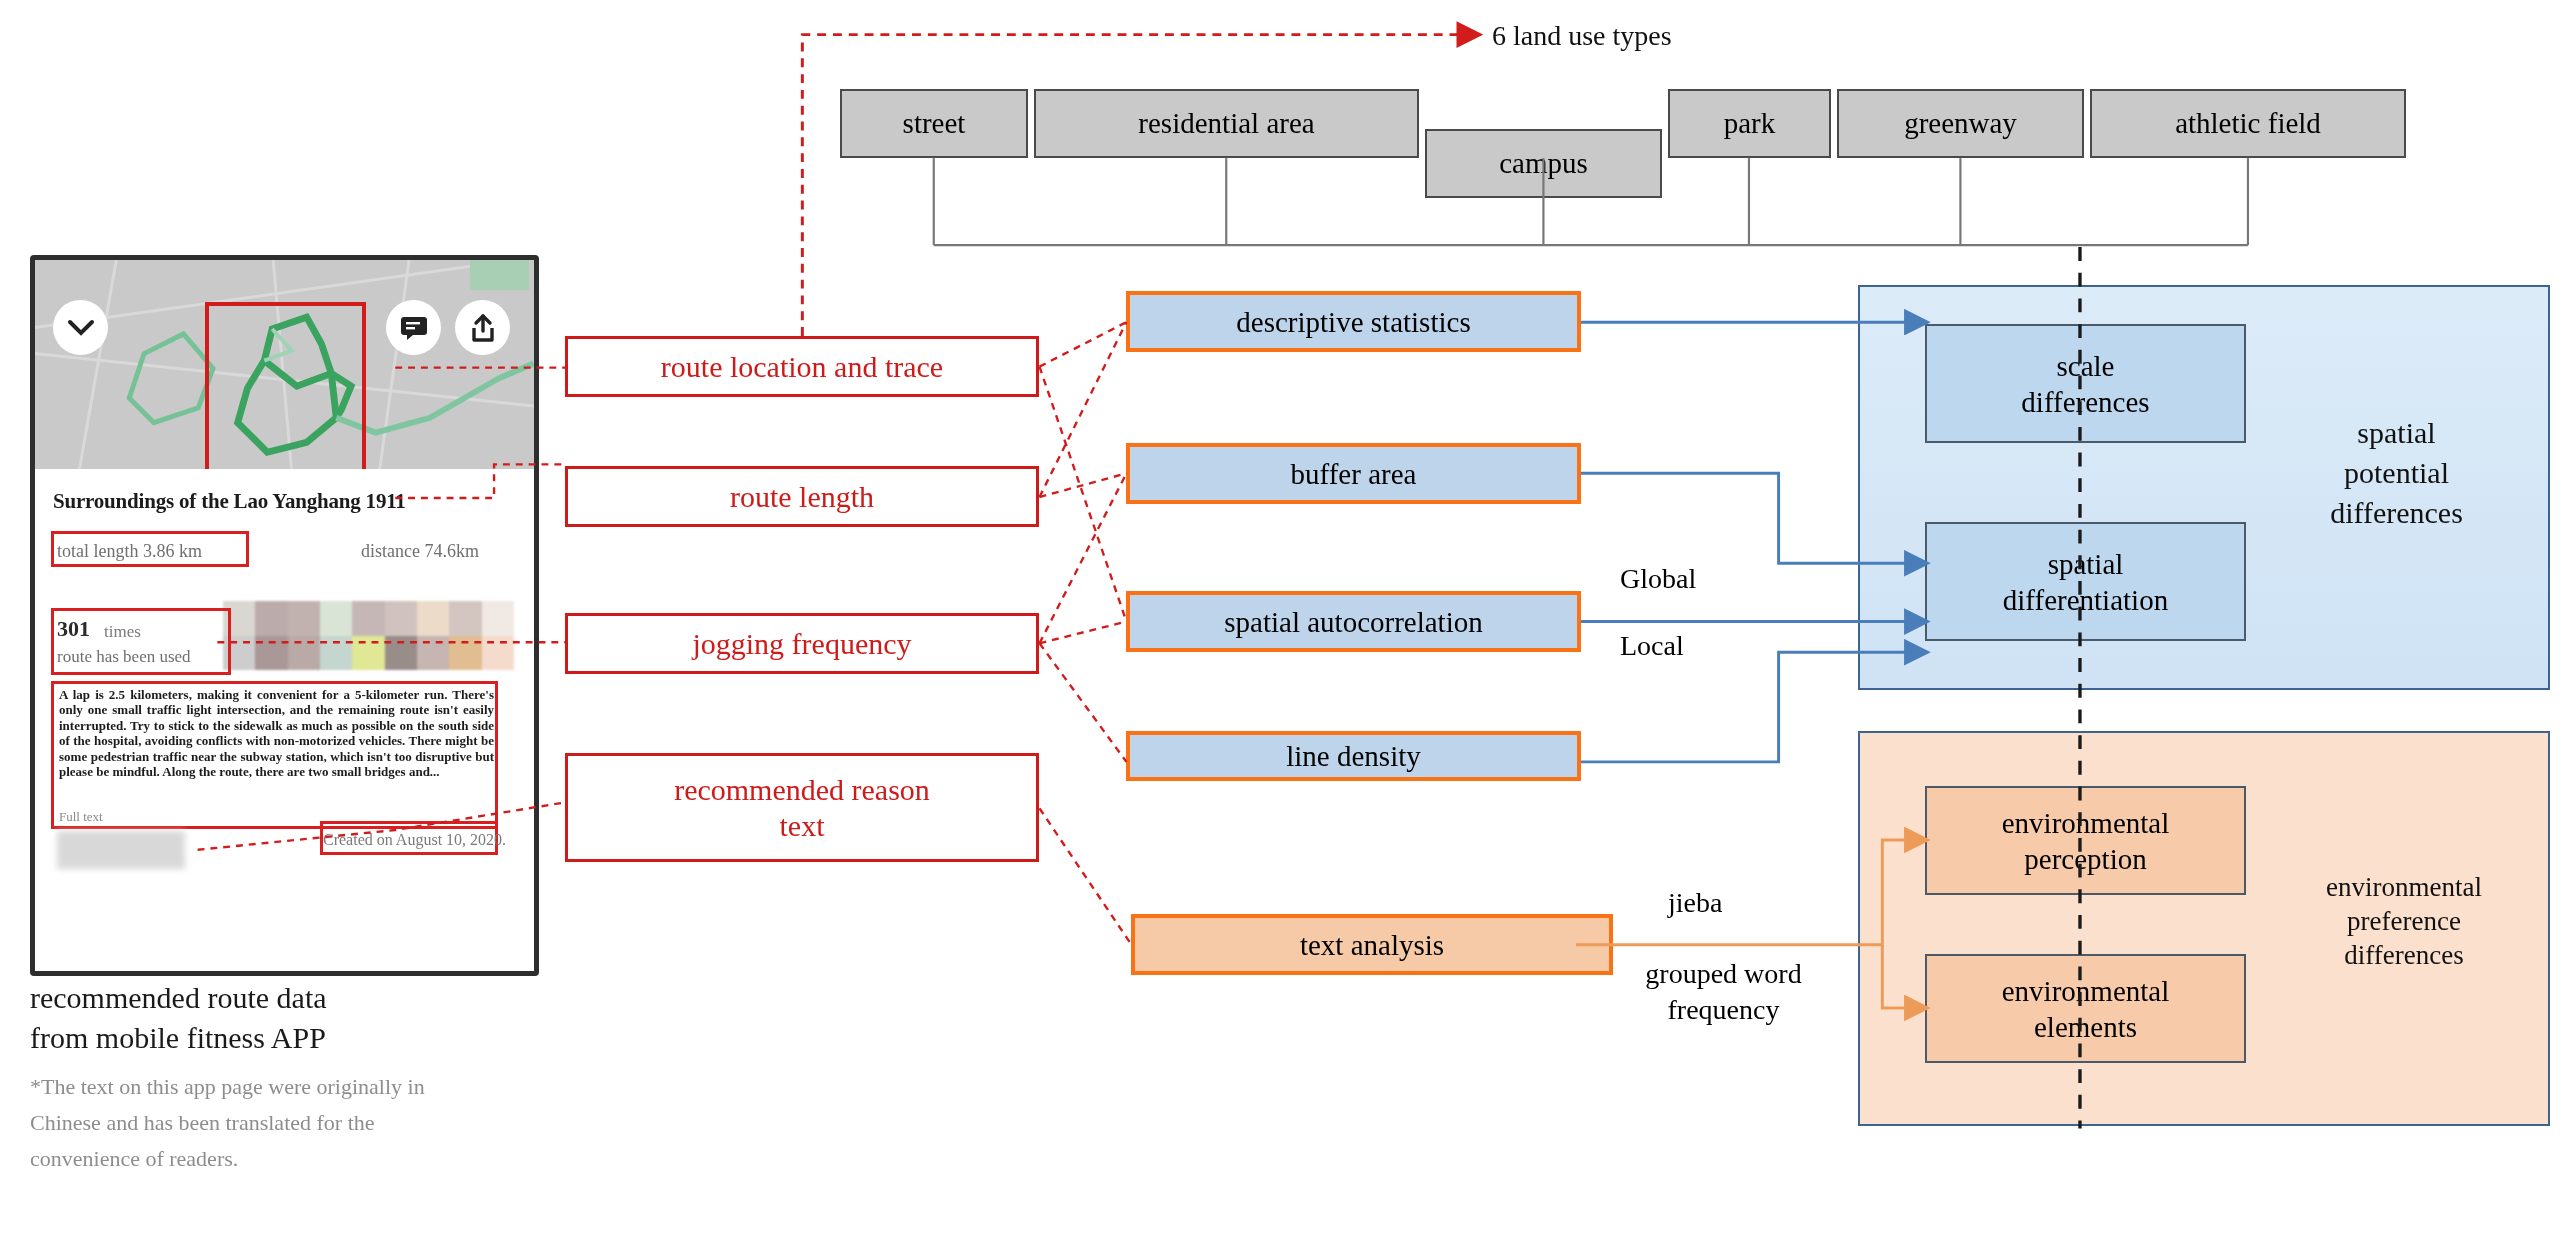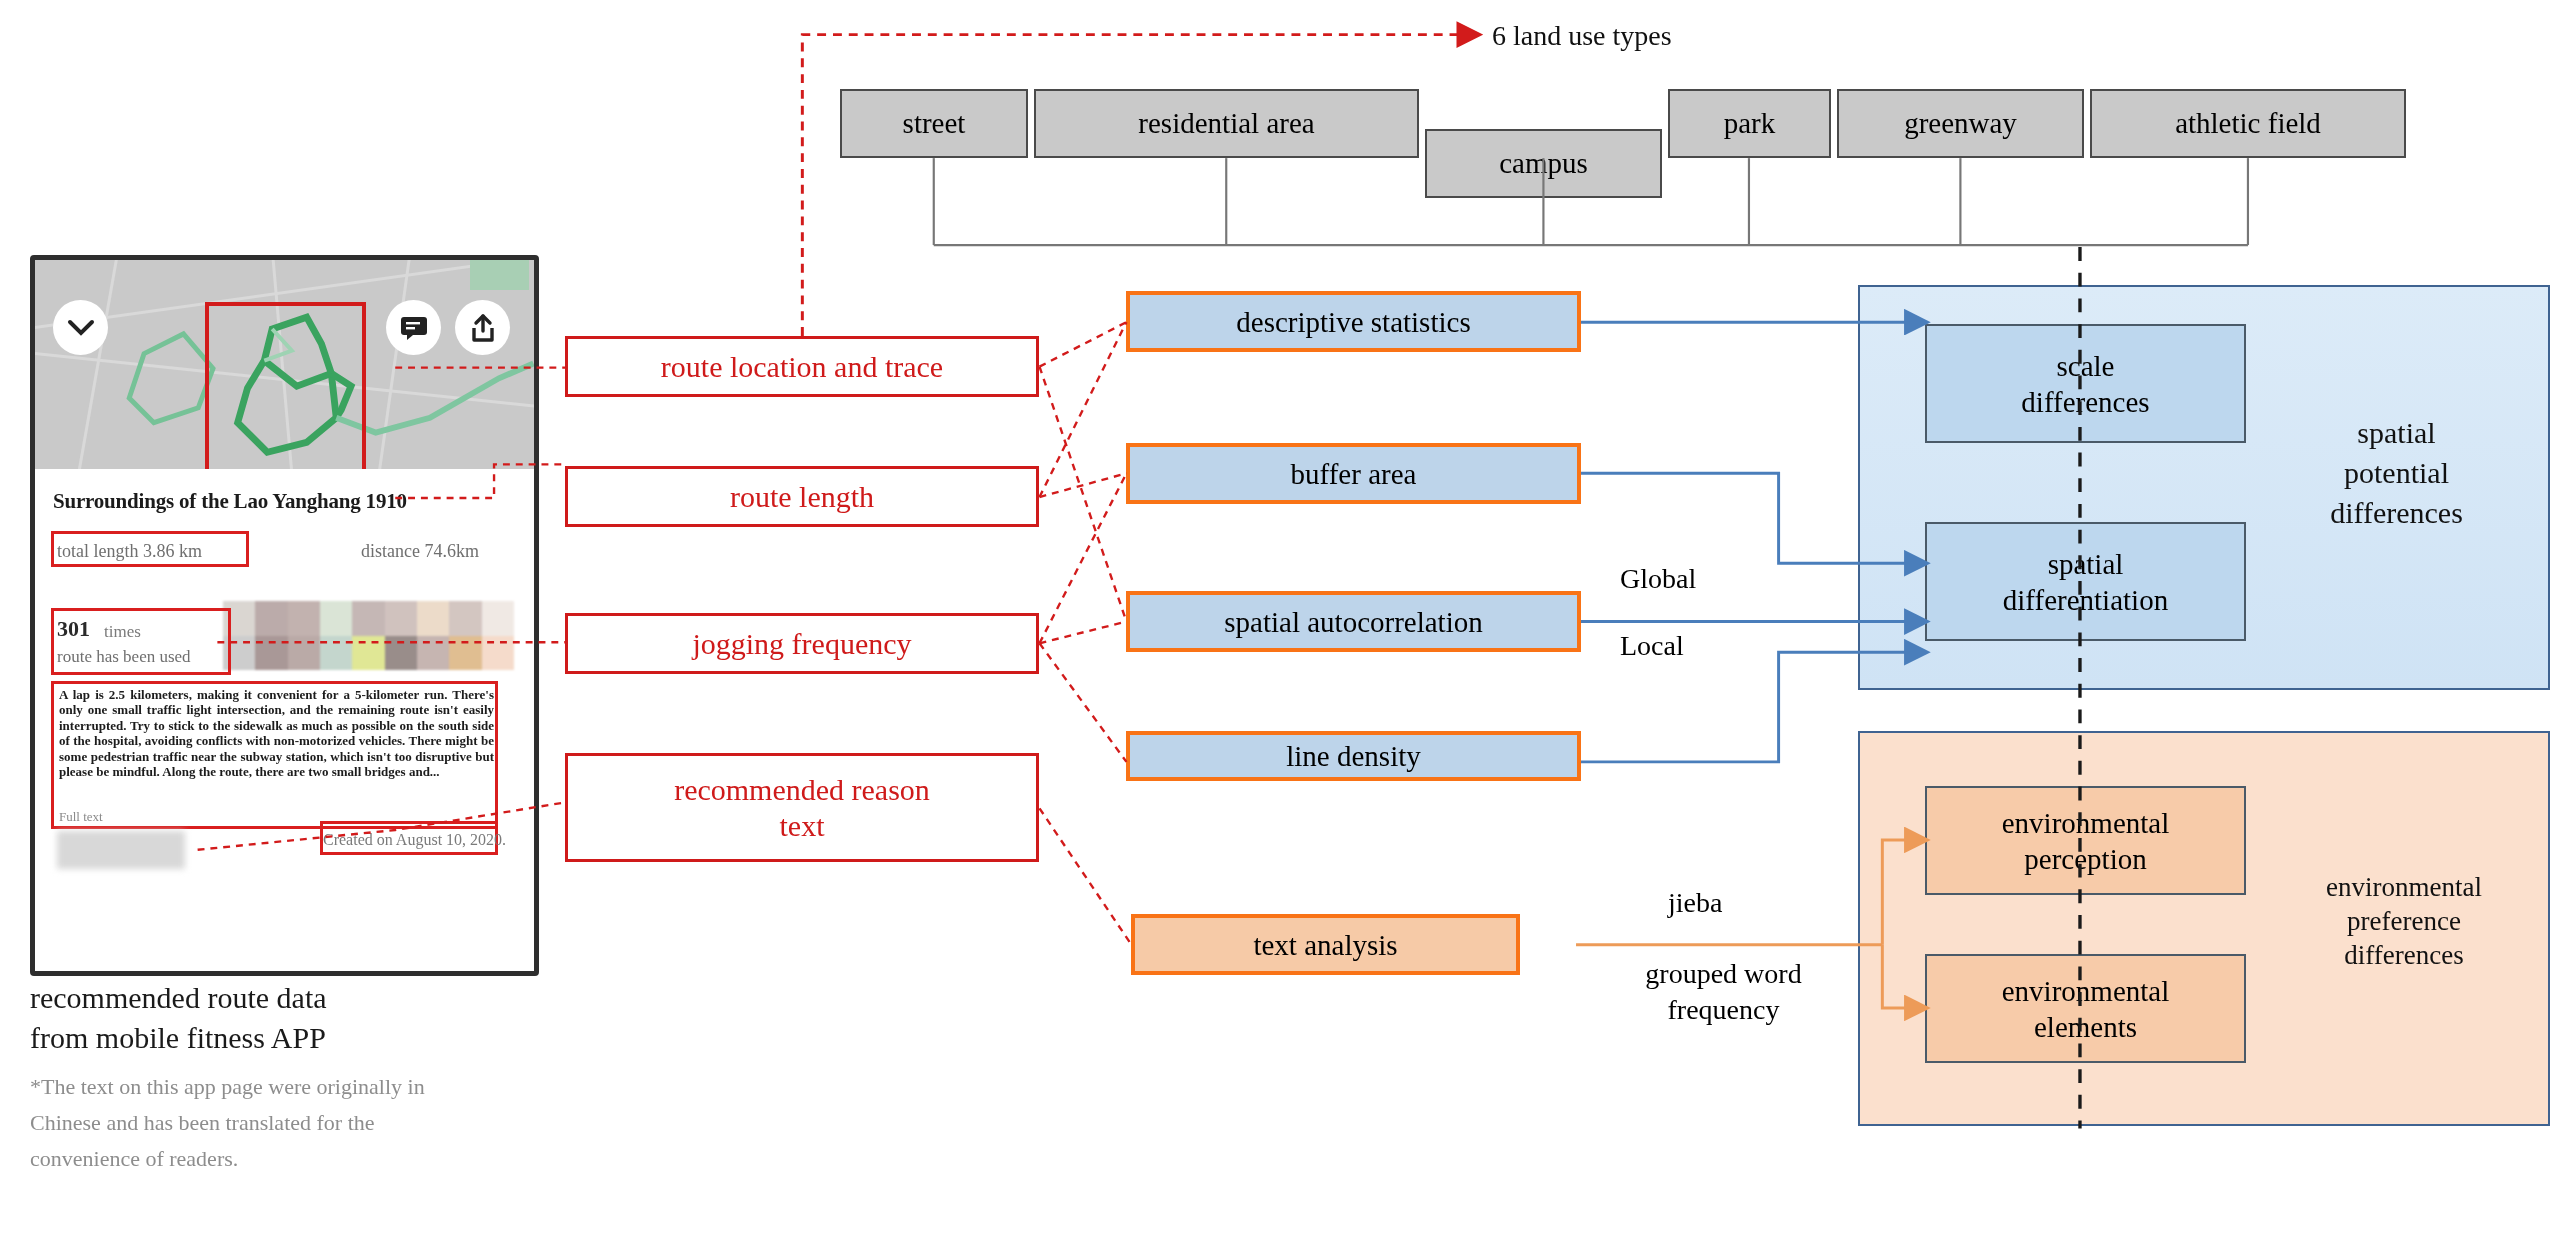--- a/index.html
+++ b/index.html
@@ -105,21 +105,21 @@
     </div>
     <div class="circbtn" style="left:420px;top:40px;">
       <svg width="28" height="30" viewBox="0 0 28 30">
         <path d="M14 3 L14 18" stroke="#222" stroke-width="3.4" stroke-linecap="round"></path>
         <path d="M7 10 L14 3 L21 10" stroke="#222" stroke-width="3.4" fill="none" stroke-linecap="round" stroke-linejoin="round"></path>
         <path d="M5 15 L5 27 L23 27 L23 15" stroke="#222" stroke-width="3.4" fill="none" stroke-linejoin="round"></path>
       </svg>
     </div>
   </div>
 
-  <div class="phtxt" id="title">Surroundings of the Lao Yanghang 1910</div>
+  <div class="phtxt" id="title">Surroundings of the Lao Yanghang 1911</div>
 
   <div class="redbox" style="left:16px;top:271px;width:198px;height:36px;"></div>
   <div class="phtxt" id="tlen">total length 3.86 km</div>
   <div class="phtxt" id="dist">distance 74.6km</div>
 
   <div id="swatch">
     <div class="swrow">
       <span style="background:#d6d2cd"></span>
         <span style="background:#b4a3a1"></span>
       <span style="background:#bcaaa7"></span>
@@ -203,21 +203,21 @@
 </div>
 <div class="mbox blue" style="left:1126px;top:443px;width:455px;height:61px;">
   <span>buffer area</span>
 </div>
 <div class="mbox blue" style="left:1126px;top:591px;width:455px;height:61px;">
   <span>spatial autocorrelation</span>
 </div>
 <div class="mbox blue" style="left:1126px;top:731px;width:455px;height:50px;">
   <span>line density</span>
 </div>
-<div class="mbox orange" style="left:1131px;top:914px;width:389px;height:61px;">
+<div class="mbox orange" style="left:1131px;top:914px;width:482px;height:61px;">
   <span>text analysis</span>
 </div>
 
 <div class="abs" style="left:1620px;top:563px;font-size:28px;">Global</div>
 <div class="abs" style="left:1620px;top:630px;font-size:28px;">Local</div>
 <div class="abs" style="left:1668px;top:887px;font-size:28px;">jieba</div>
 <div class="abs" style="left:1615px;top:956px;font-size:28px;line-height:36px;text-align:center;width:217px;white-space:pre-line;">grouped word
 frequency</div>
 
 <div class="panel" id="panelBlue" style="left:1858px;top:285px;width:692px;height:405px;"></div>

